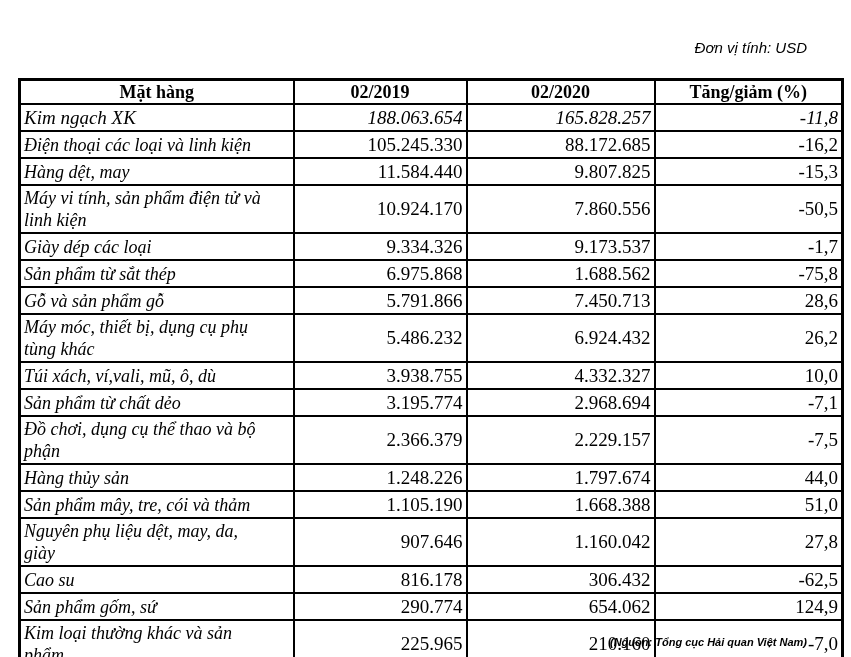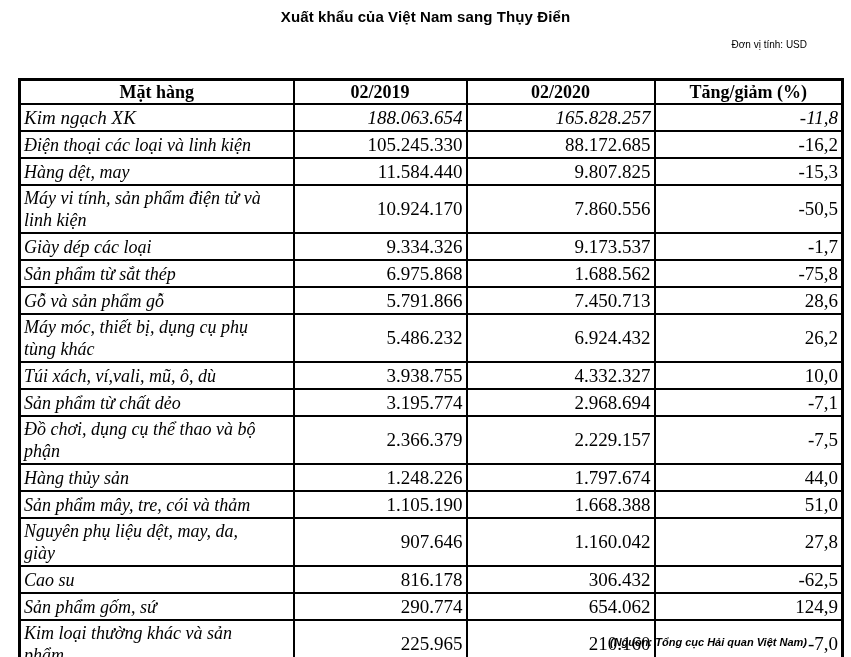--- a/index.html
+++ b/index.html
@@ -18,21 +18,22 @@
     text-align: center;
     font-family: "Liberation Sans", sans-serif;
     font-weight: bold;
     font-size: 15px;
     letter-spacing: 0.1px;
   }
   .unit {
     position: absolute;
     top: 39px; right: 44px;
     font-family: "Liberation Sans", sans-serif;
-    font-size: 10px;
+    font-style: italic;
+    font-size: 15px;
   }
   table.export {
     position: absolute;
     left: 18px; top: 78px;
     width: 823px;
     border-collapse: collapse;
     table-layout: fixed;
     border: 3px solid #000000;
   }
   table.export th, table.export td {
@@ -78,21 +79,20 @@
     font-style: italic;
     font-weight: bold;
     font-size: 11px;
   }
 </style>
 </head>
 <body>
 
 <div class="page">
 
-  <div class="title">Xuất khẩu của Việt Nam sang Thụy Điển</div>
 
   <div class="unit">Đơn vị tính: USD</div>
 
   <table class="export">
     <colgroup>
       <col style="width:274px">
       <col style="width:173px">
       <col style="width:188px">
       <col style="width:188px">
     </colgroup>

